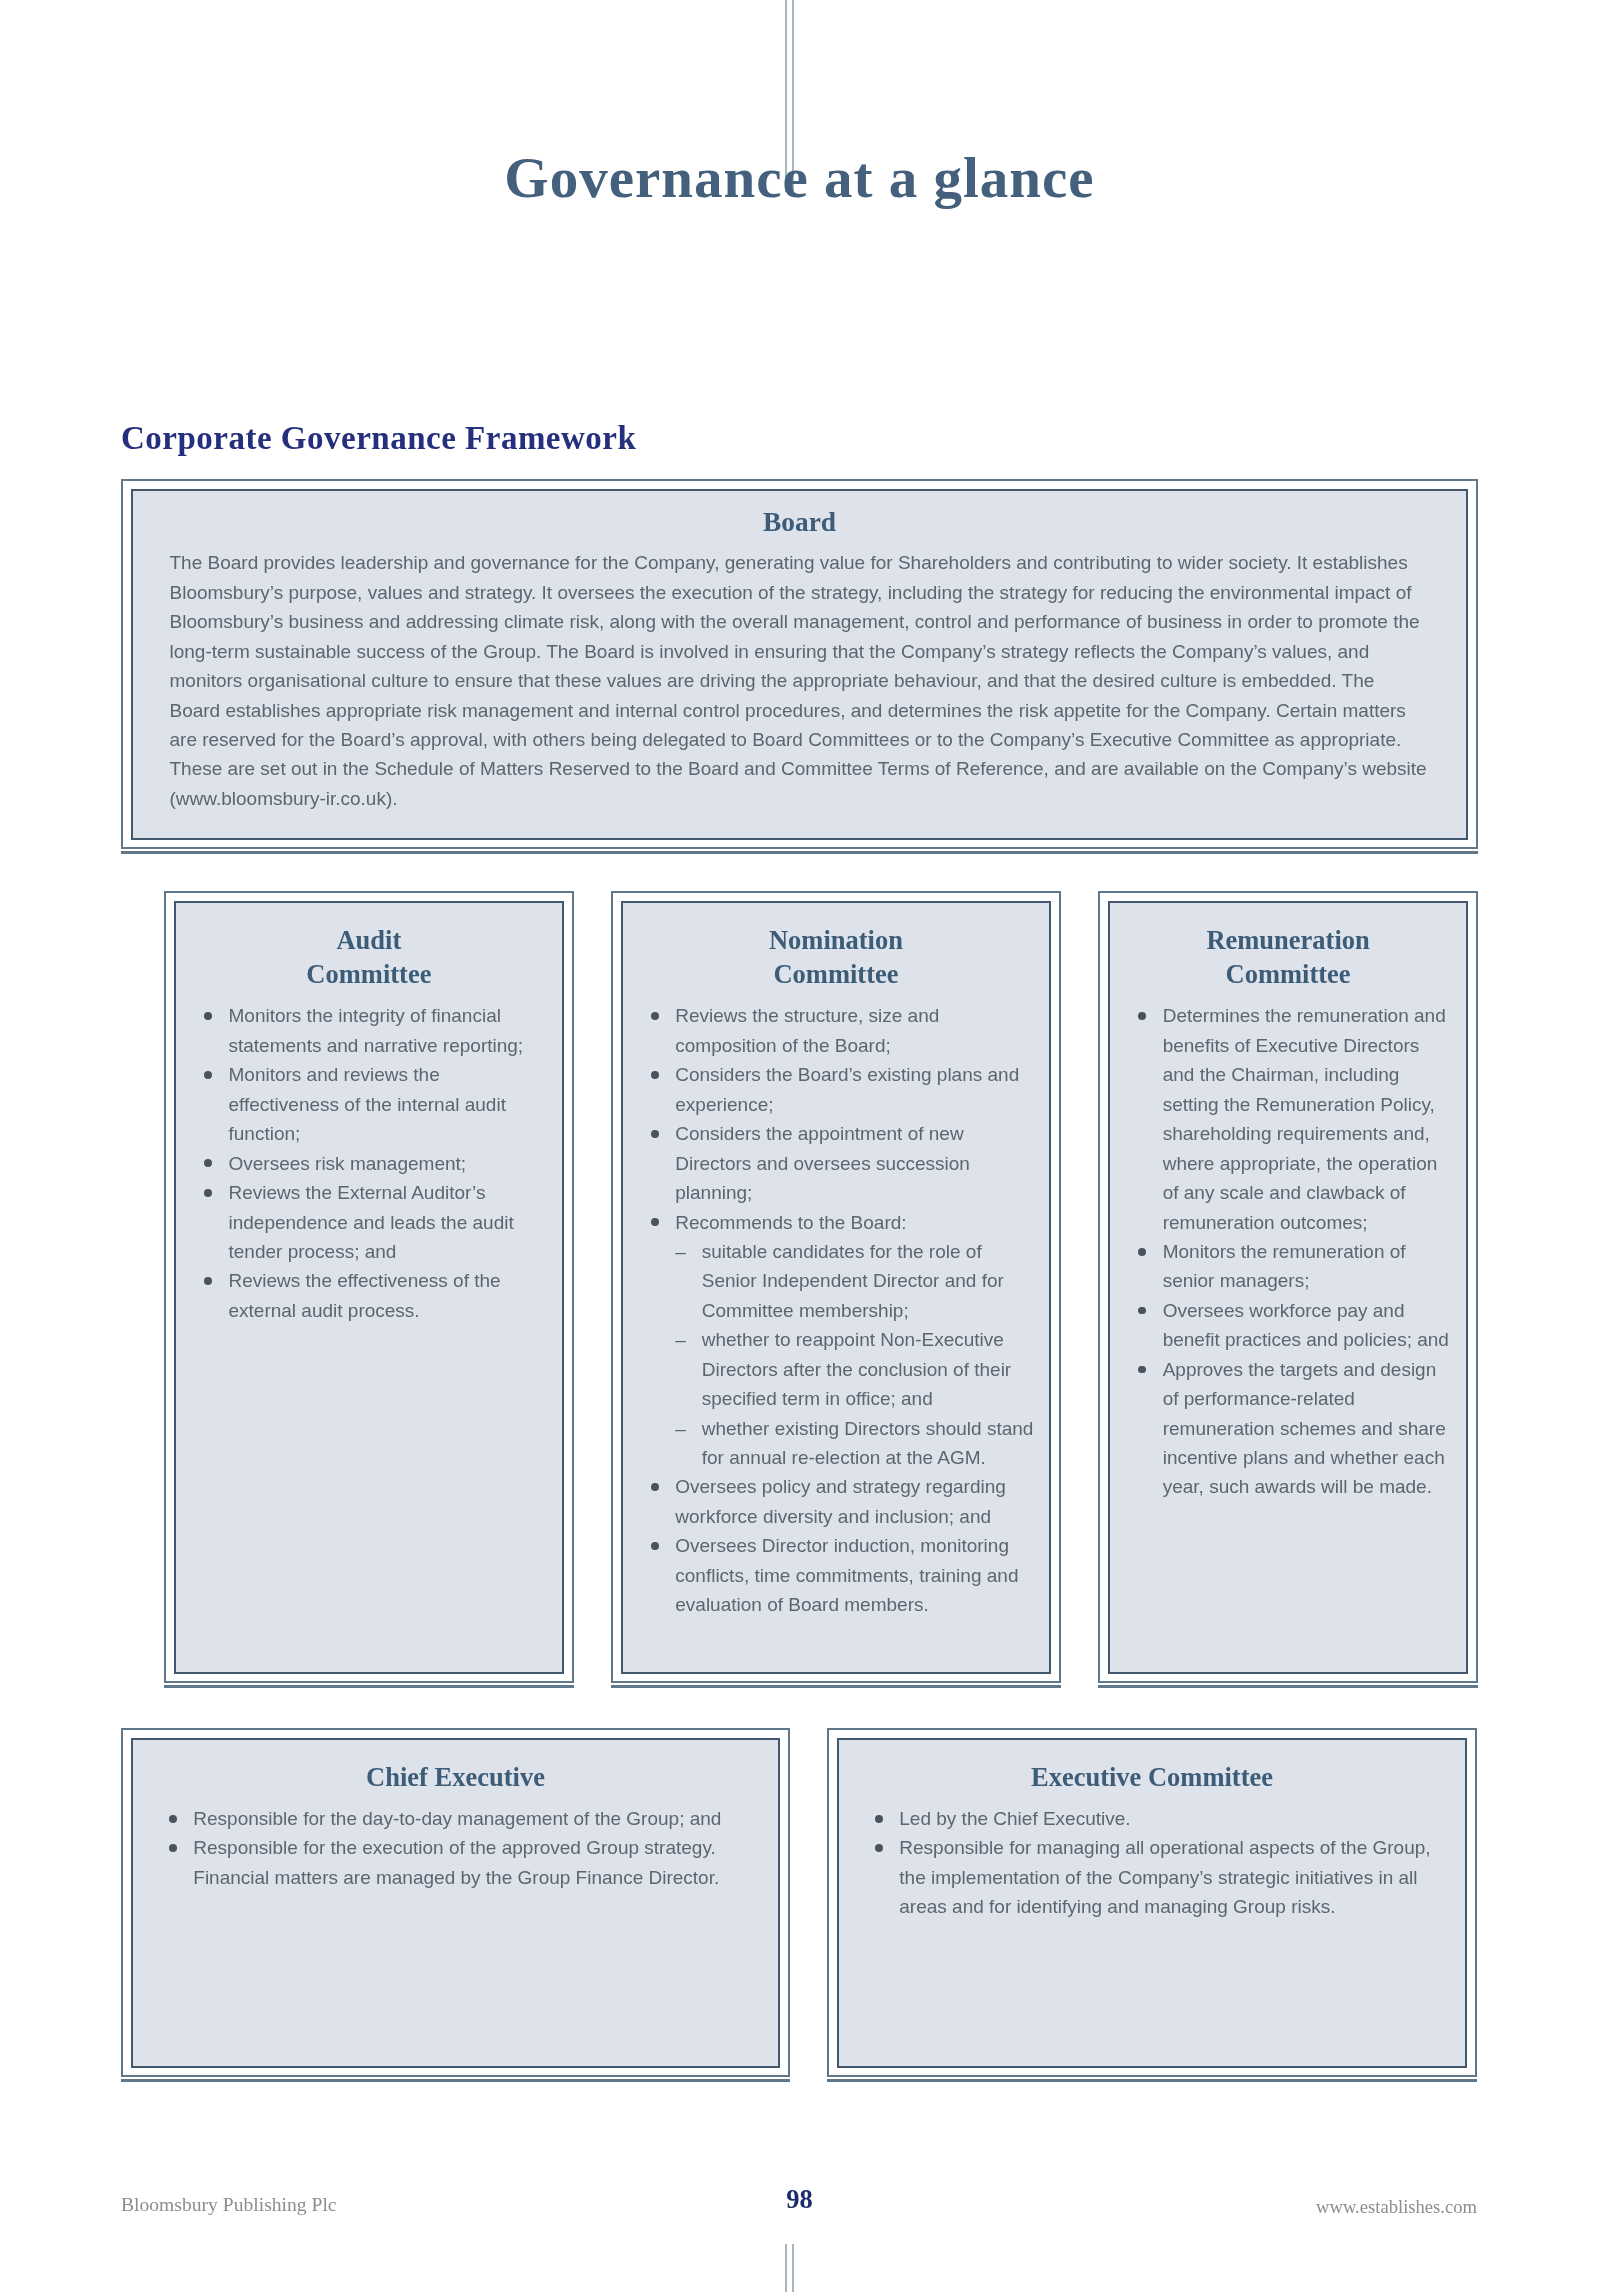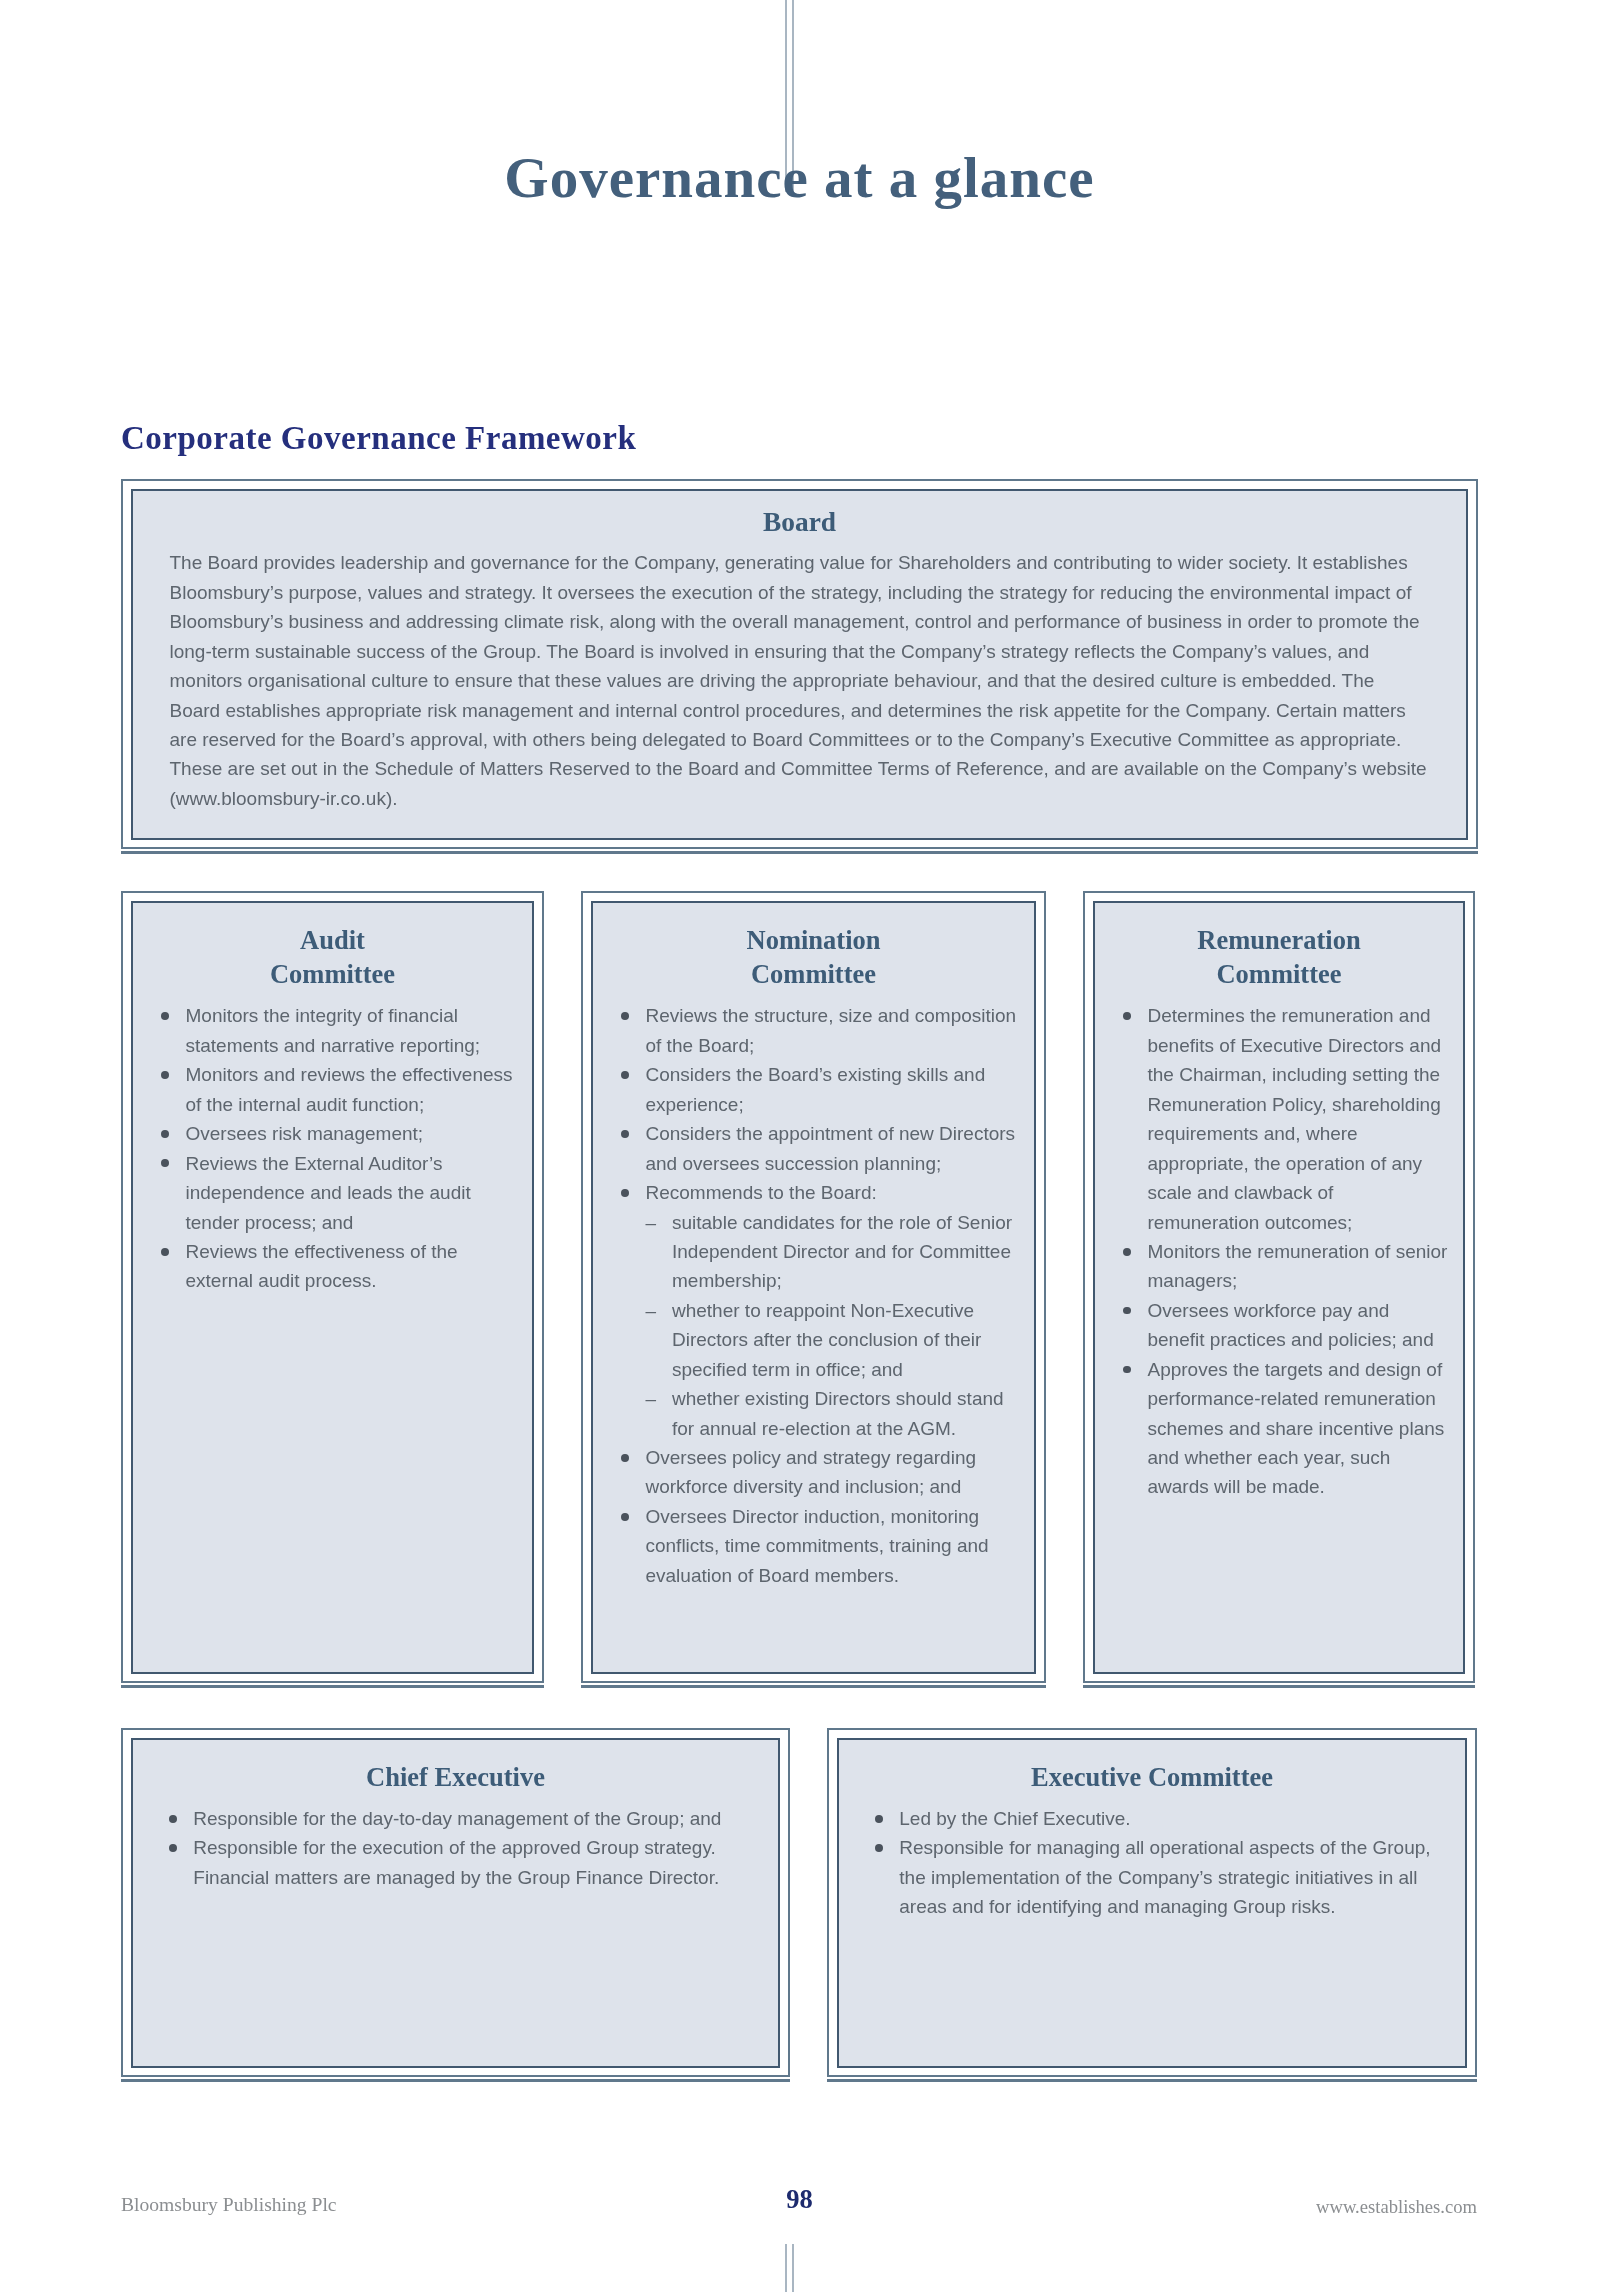--- a/index.html
+++ b/index.html
@@ -56,21 +56,21 @@
     text-align:center;white-space:pre-line;margin:5.9px 0 9.8px;
   }
 
   #board-box{margin-top:20.6px;min-height:370px;}
   #board-box .box-title{font-size:27.4px;margin:0 0 7.8px;}
   #board-body{margin:0 21px;font-size:19px;line-height:1.55;color:var(--text);}
 
   .row{display:flex;gap:37px;align-items:stretch;}
   #committee-row{margin-top:42px;}
   #committee-row .outer-box{min-height:792px;}
-  #committee-row .outer-box:nth-child(1){width:423px;}
+  #committee-row .outer-box:nth-child(1){width:423px;margin-left:43px;}
   #committee-row .outer-box:nth-child(2){width:465px;}
   #committee-row .outer-box:nth-child(3){width:392px;}
 
   #bottom-row{margin-top:45px;}
   #bottom-row .outer-box{min-height:349px;}
   #bottom-row .outer-box:nth-child(1){width:669px;}
   #bottom-row .outer-box:nth-child(2){width:650px;}
   #bottom-row .inner-box{padding:13.7px 23.5px 19.6px;}
 
   ul.bullets{list-style:none;margin:3.9px 0 0;padding:0 0 0 2px;
@@ -119,21 +119,21 @@
             <li><span>Reviews the effectiveness of the external audit process.</span></li>
           </ul>
         </div>
       </div>
       <div class="outer-box">
         <div class="inner-box">
           <div class="box-title">Nomination
 Committee</div>
           <ul class="bullets">
             <li><span>Reviews the structure, size and composition of the Board;</span></li>
-            <li><span>Considers the Board’s existing skills and experience;</span></li>
+            <li><span>Considers the Board’s existing plans and experience;</span></li>
             <li><span>Considers the appointment of new Directors and oversees succession planning;</span></li>
             <li><span>Recommends to the Board:</span><ul class="sub">
                 <li>suitable candidates for the role of Senior Independent Director and for Committee membership;</li>
                 <li>whether to reappoint Non-Executive Directors after the conclusion of their specified term in office; and</li>
                 <li>whether existing Directors should stand for annual re-election at the AGM.</li>
               </ul></li>
             <li><span>Oversees policy and strategy regarding workforce diversity and inclusion; and</span></li>
             <li><span>Oversees Director induction, monitoring conflicts, time commitments, training and evaluation of Board members.</span></li>
           </ul>
         </div>

